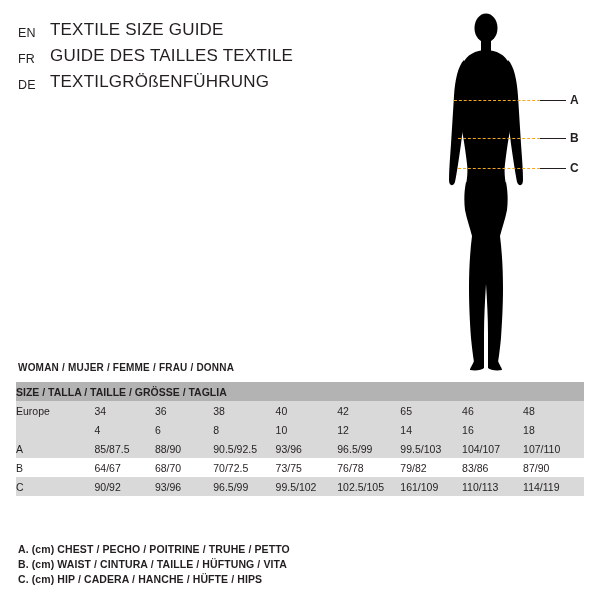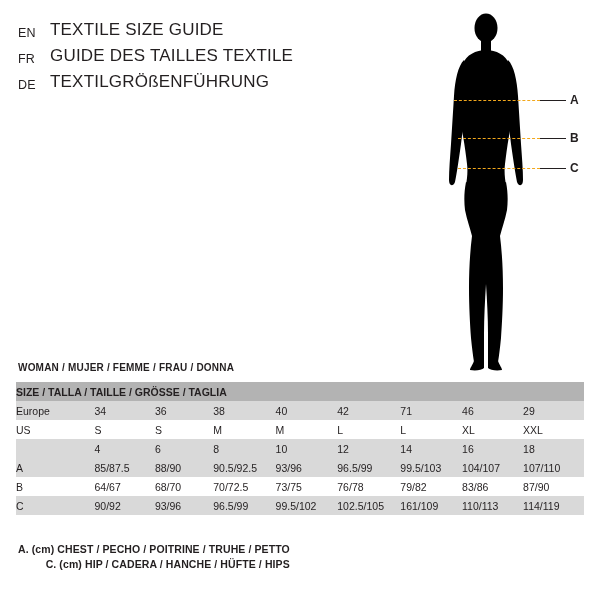--- a/index.html
+++ b/index.html
@@ -36,21 +36,21 @@
     color:#231f20;
   }
   tr.head td{background:#b3b3b3;font-weight:bold;font-size:10.5px;margin-left:16px;}
   tr.shade td{background:#d9d9d9;}
   tr.plain td{background:#ffffff;}
   td.c0{width:92px;text-align:left;padding-left:4px;}
   td.cv{width:68px;text-align:left;}
 
   
   .notes{position:absolute;left:18px;top:542px;}
-  .note{font-size:10.5px;font-weight:bold;letter-spacing:.1px;line-height:15px;text-align:right;}
+  .note{font-size:10.5px;font-weight:bold;letter-spacing:.1px;line-height:15px;}
 </style>
 </head>
 <body>
 
 <div class="page">
 
   <div class="lang-block">
     <div class="lang-row">
       <div class="lang-code">EN</div>
       <div class="lang-text">TEXTILE SIZE GUIDE</div>
@@ -157,34 +157,23 @@
         <tr class="head">
       <td colspan="9">SIZE / TALLA / TAILLE / GRÖSSE / TAGLIA</td>
     </tr>
     <tr class="shade">
       <td class="c0">Europe</td>
       <td class="cv">34</td>
       <td class="cv">36</td>
       <td class="cv">38</td>
       <td class="cv">40</td>
       <td class="cv">42</td>
-      <td class="cv">71</td>
+      <td class="cv">65</td>
       <td class="cv">46</td>
-      <td class="cv">29</td>
-    </tr>
-    <tr class="plain">
-      <td class="c0">US</td>
-      <td class="cv">S</td>
-      <td class="cv">S</td>
-      <td class="cv">M</td>
-      <td class="cv">M</td>
-      <td class="cv">L</td>
-      <td class="cv">L</td>
-      <td class="cv">XL</td>
-      <td class="cv">XXL</td>
+      <td class="cv">48</td>
     </tr>
     <tr class="shade">
       <td class="c0"></td>
       <td class="cv">4</td>
       <td class="cv">6</td>
       <td class="cv">8</td>
       <td class="cv">10</td>
       <td class="cv">12</td>
       <td class="cv">14</td>
       <td class="cv">16</td>
@@ -221,16 +210,17 @@
       <td class="cv">102.5/105</td>
       <td class="cv">161/109</td>
       <td class="cv">110/113</td>
       <td class="cv">114/119</td>
     </tr>
   </tbody>
     </table>
 
   <div class="notes">
     <div class="note">A. (cm) CHEST / PECHO / POITRINE / TRUHE / PETTO</div>
+    <div class="note">B. (cm) WAIST / CINTURA / TAILLE / HÜFTUNG / VITA</div>
     <div class="note">C. (cm) HIP / CADERA / HANCHE / HÜFTE / HIPS</div>
   </div>
 
 </div>
 
 </body></html>

